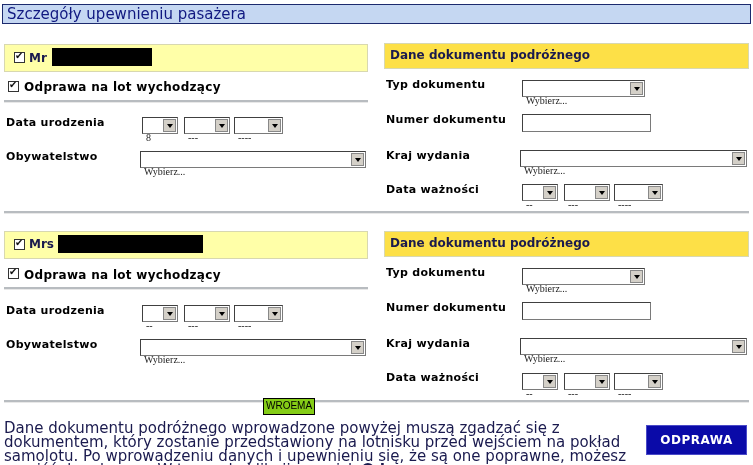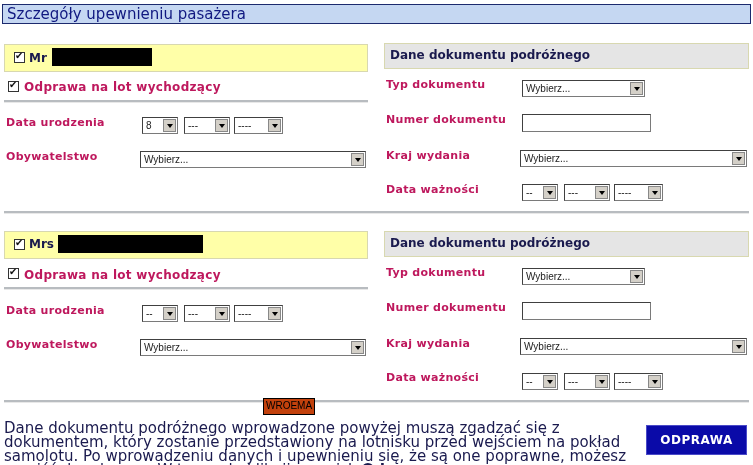--- a/index.html
+++ b/index.html
@@ -1,41 +1,41 @@
 <!DOCTYPE html>
 <html><head>
 <meta charset="utf-8">
 <style>
   html, body { margin:0; padding:0; background:#ffffff; }
   body { width:753px; height:465px; position:relative; overflow:hidden; font-family:"DejaVu Sans", sans-serif; color:#1a1a4e; }
   .title-bar { position:absolute; left:2px; top:4px; width:749px; height:20px; background:#c5d7f2; border:1px solid #1c2a6e; box-sizing:border-box; }
   .title-bar span { position:absolute; left:4px; top:0px; font-size:15px; color:#101880; font-family:"DejaVu Sans", sans-serif; line-height:19px; }
 
   .pax-bar { position:absolute; left:4px; width:364px; height:28px; background:#ffffa8; border:1px solid #d8d8b0; box-sizing:border-box; }
-  .doc-bar { position:absolute; left:384px; width:365px; height:26px; background:#e5e5e5; border:1px solid #d8d8b0; box-sizing:border-box; }
+  .doc-bar { position:absolute; left:384px; width:365px; height:26px; background:#fde047; border:1px solid #d8d8b0; box-sizing:border-box; }
   .doc-bar span { position:absolute; left:5px; top:4px; font-size:12px; font-weight:bold; color:#1a1a4e; }
 
   .chk { position:absolute; width:11px; height:11px; border:1px solid #333; background:#fff; box-sizing:border-box; }
   .chk::after { content:"✔"; position:absolute; left:0px; top:-3px; font-size:10px; color:#111; }
 
   .pax-name-label { position:absolute; font-size:12px; font-weight:bold; color:#1a1a4e; }
   .redact { position:absolute; background:#000; height:18px; }
 
-  .label { position:absolute; font-size:11px; font-weight:bold; color:#be185d; letter-spacing:0.3px; }
+  .label { position:absolute; font-size:11px; font-weight:bold; color:#000000; letter-spacing:0.3px; }
 
   .sel { position:absolute; height:17px; border:1px solid #7a7a7a; border-top-color:#404040; border-left-color:#404040; background:#fff; box-sizing:border-box; font-size:10px; font-family:"Liberation Sans", sans-serif; color:#222; }
-  .sel .val { position:absolute; left:3px; top:2px; }
+  .sel .val { position:absolute; left:3px; top:14px;font-family:Liberation Serif, serif; }
   .sel .arr { position:absolute; right:1px; top:1px; width:13px; height:13px; background:#d4d0c8; border:1px solid #888; box-sizing:border-box; }
   .sel .arr::after { content:""; position:absolute; left:3px; top:4px; border-left:3px solid transparent; border-right:3px solid transparent; border-top:4px solid #000; }
 
   .txt { position:absolute; height:18px; border:1px solid #7a7a7a; border-top-color:#404040; border-left-color:#404040; background:#fff; box-sizing:border-box; }
 
   .hr { position:absolute; height:2px; background:#b8bcc0; border-bottom:1px solid #e8e8e8; }
 
-  .tooltip { position:absolute; left:263px; top:398px; padding:0 2px; height:15px; background:#c2410c; border:1px solid #000; font-size:10px; font-family:"Liberation Sans", sans-serif; line-height:14px; color:#000; }
+  .tooltip { position:absolute; left:263px; top:398px; padding:0 2px; height:15px; background:#84cc16; border:1px solid #000; font-size:10px; font-family:"Liberation Sans", sans-serif; line-height:14px; color:#000; }
 
   .info { position:absolute; left:4px; top:421px; width:630px; font-size:15px; line-height:14px; color:#1a1a4e; font-family:"DejaVu Sans", sans-serif; }
   .info b { font-weight:bold; }
 
   .btn-odprawa { position:absolute; left:646px; top:425px; width:101px; height:30px; background:#0a0aa8; border:1px solid #4a4ac8; box-sizing:border-box; color:#fff; font-weight:bold; font-size:12px; text-align:center; line-height:28px; letter-spacing:0.5px; cursor:pointer; }
 </style>
 </head>
 <body>
 
 <div class="title-bar">

